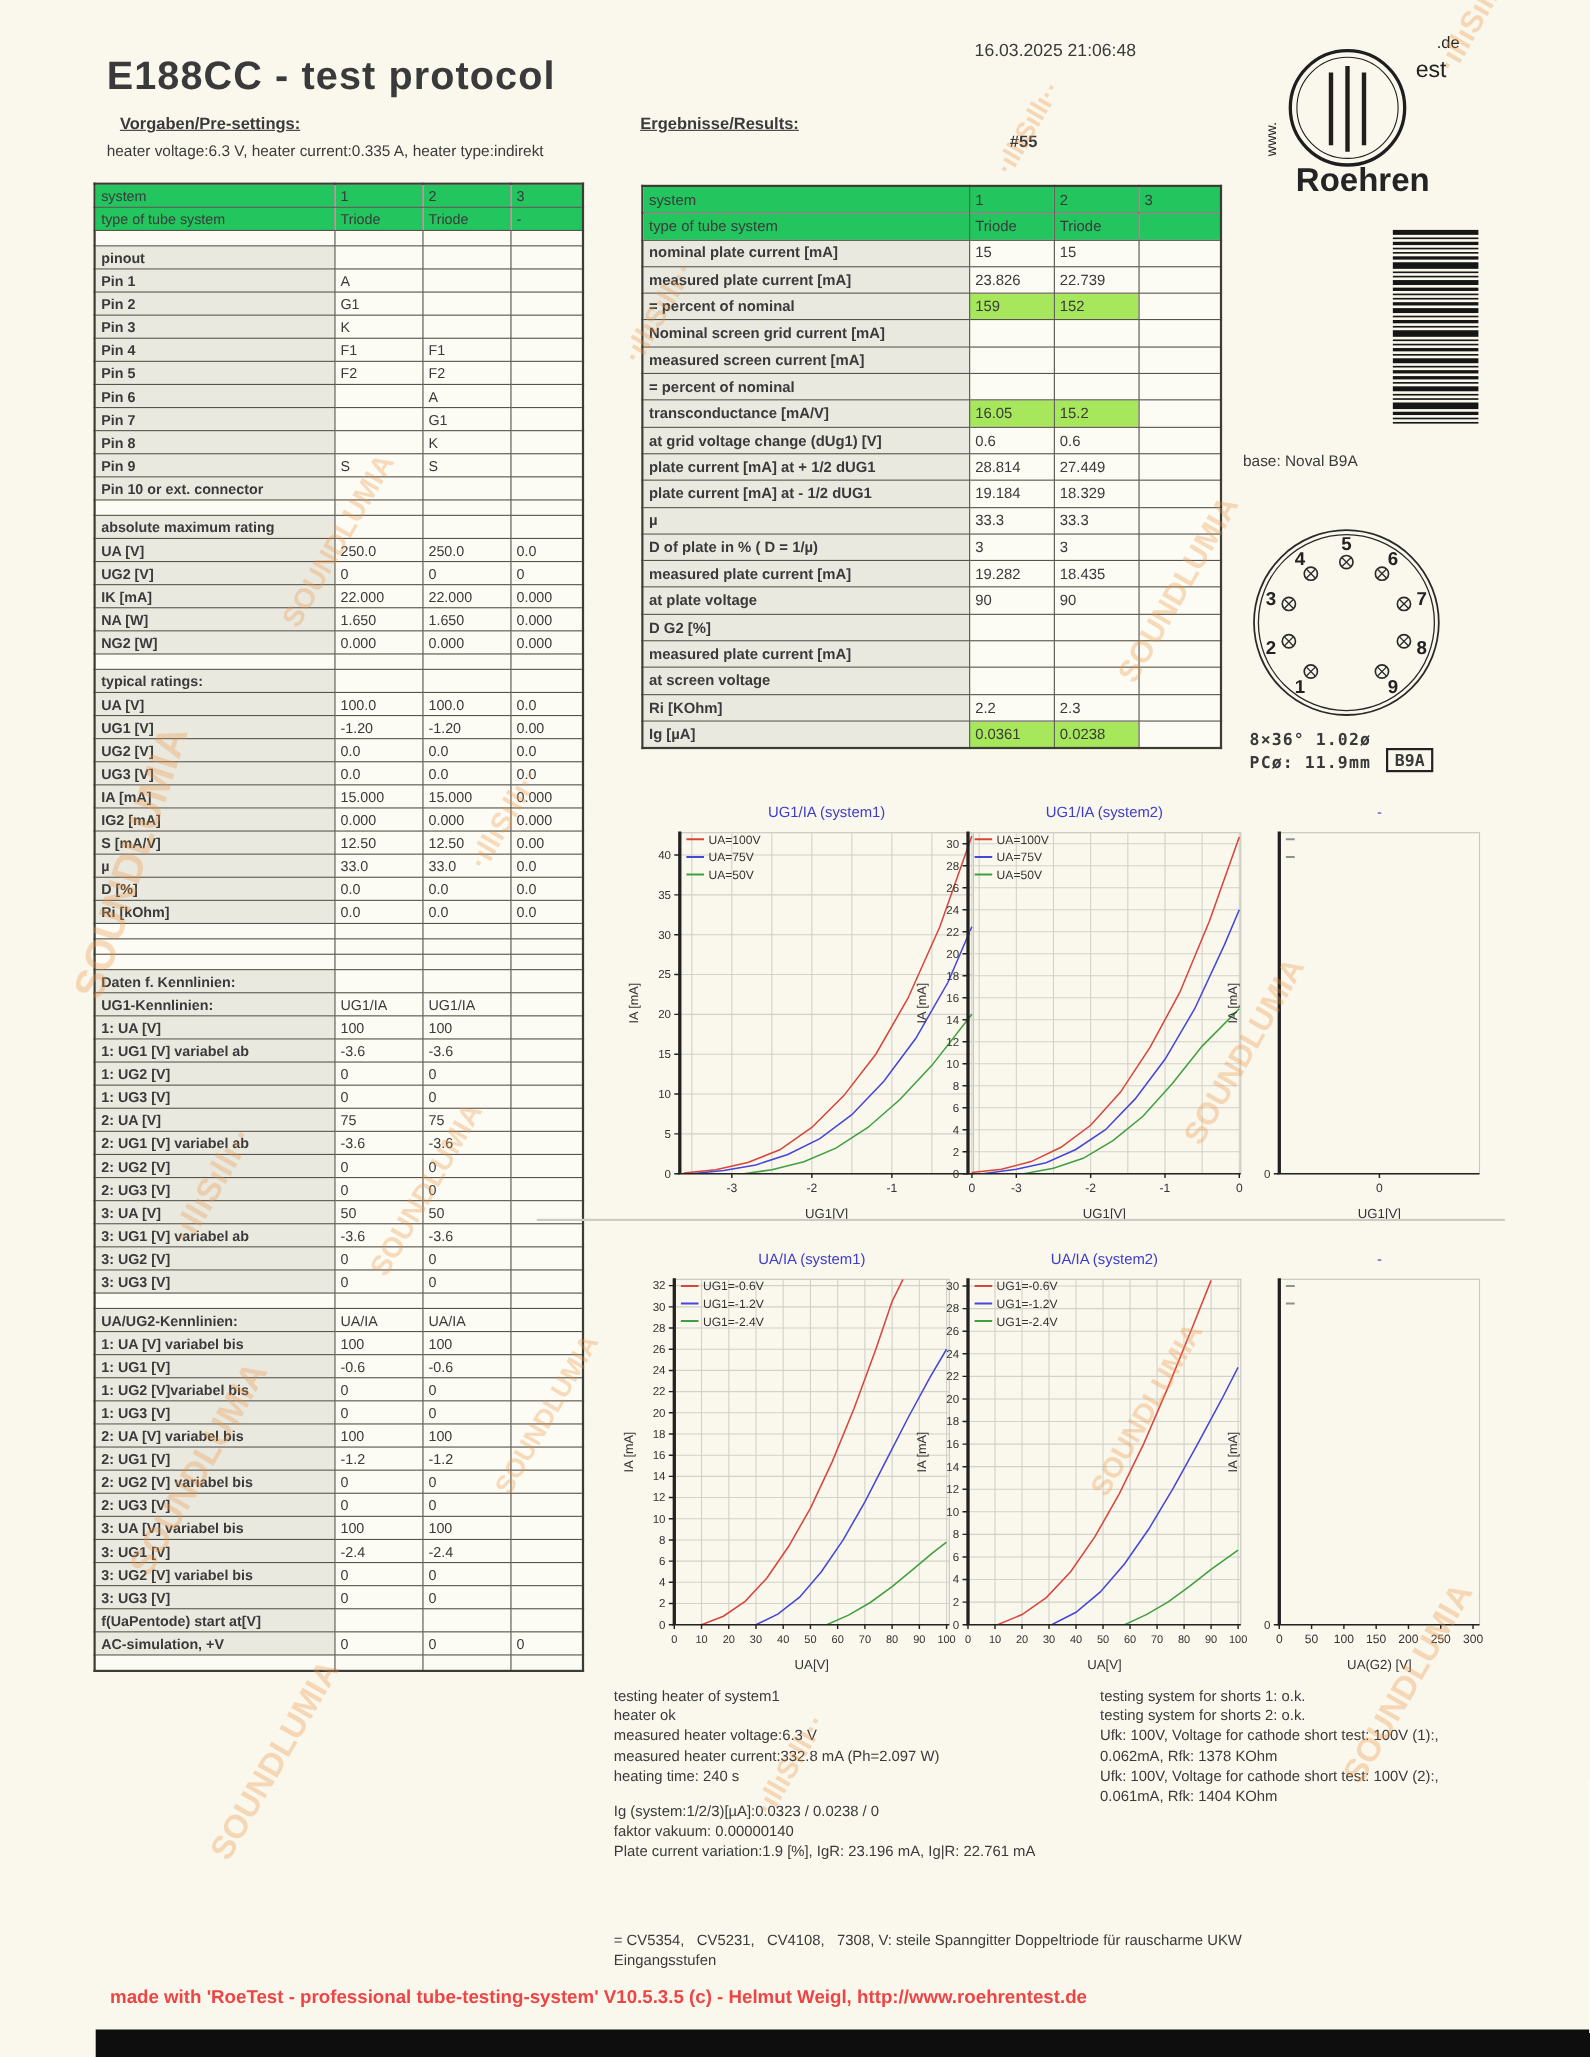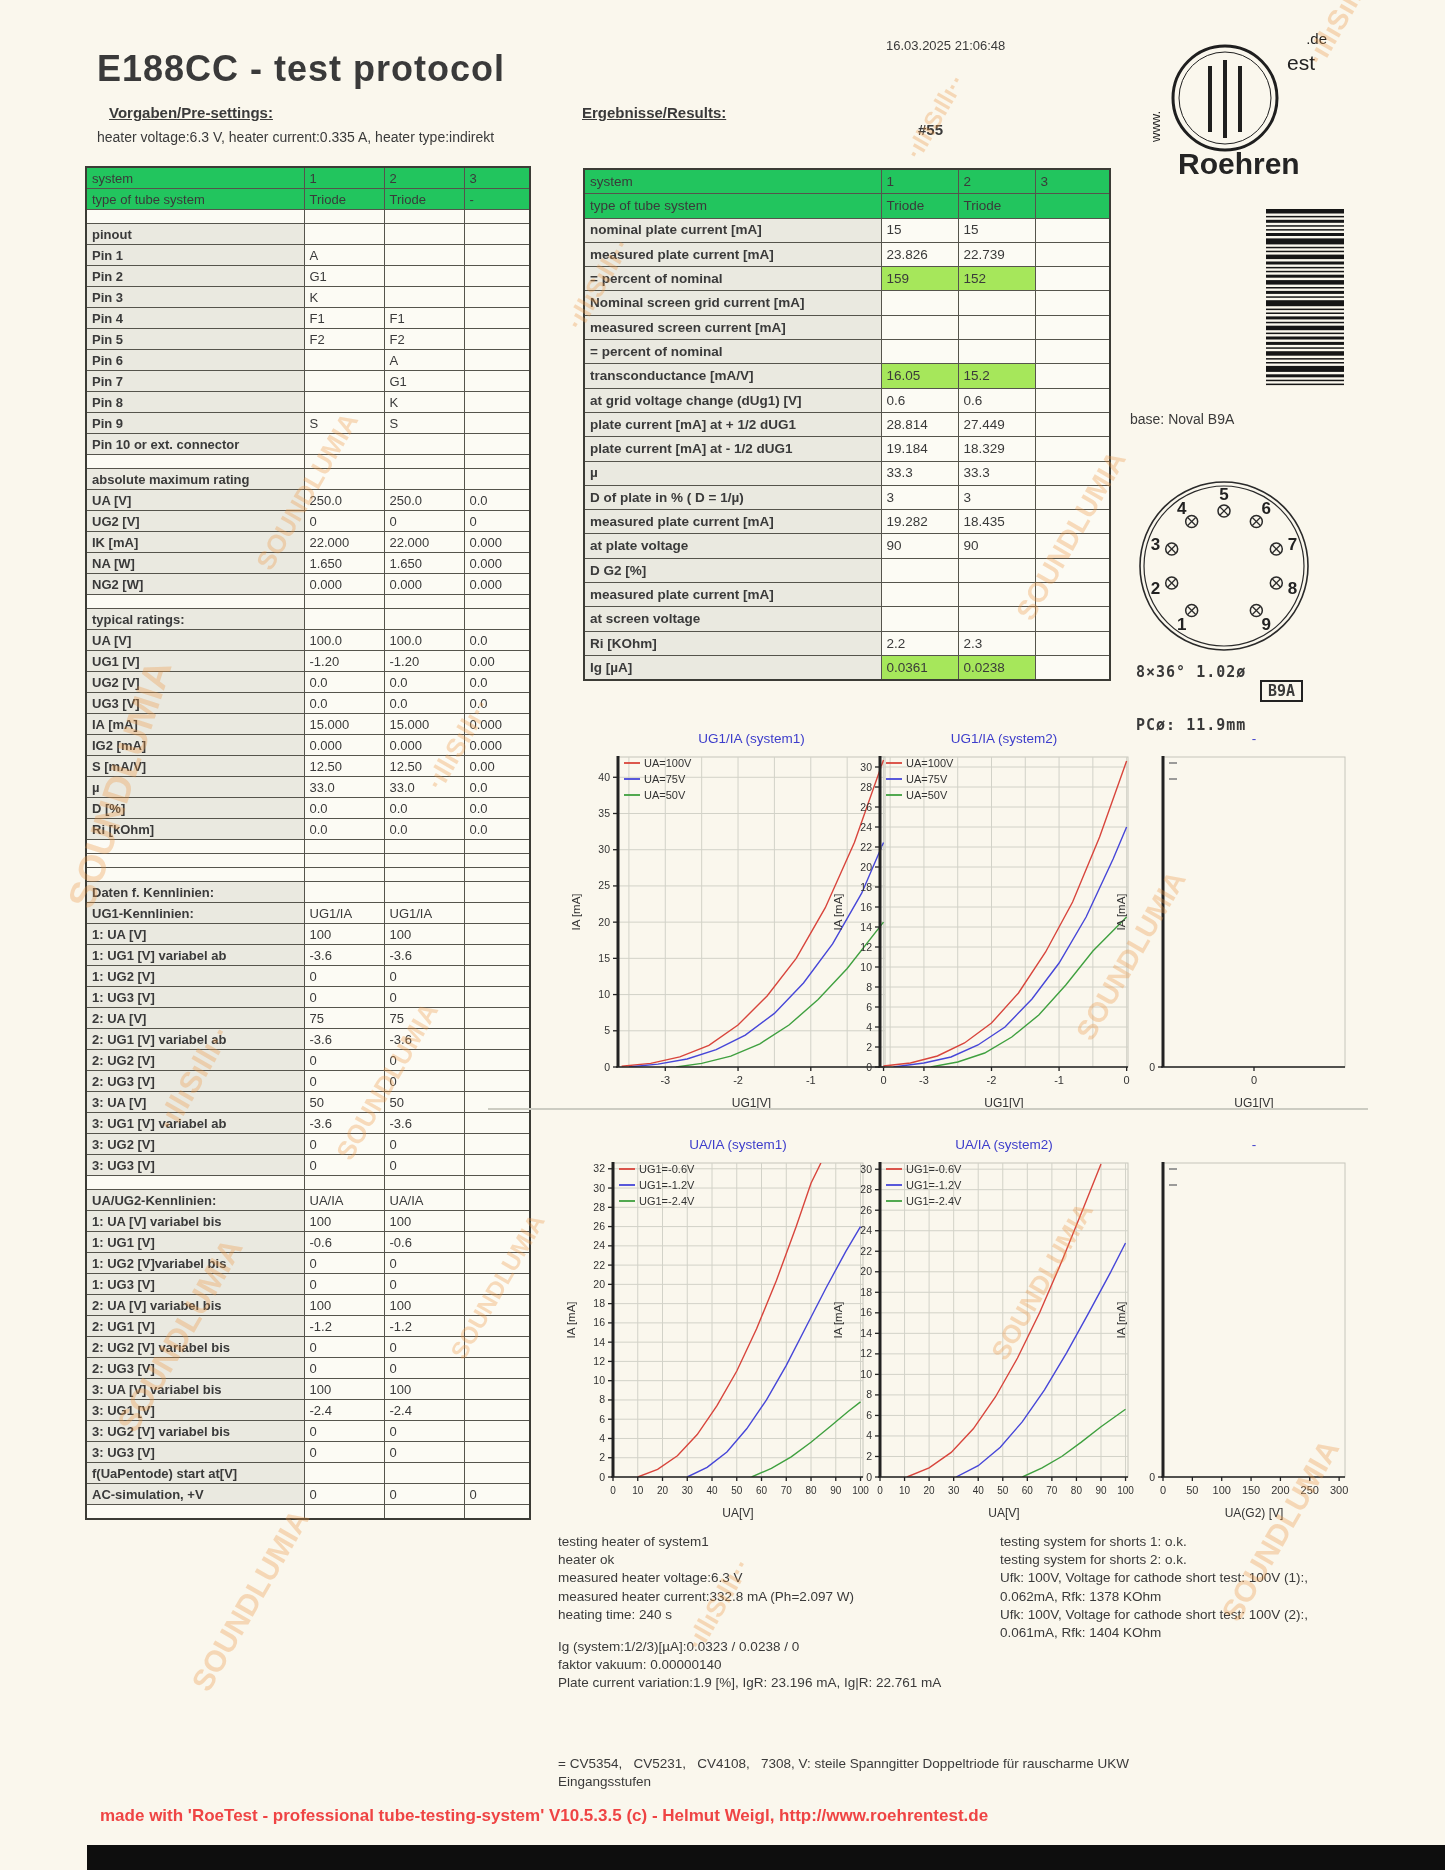--- a/index.html
+++ b/index.html
@@ -1,40 +1,40 @@
 <!DOCTYPE html>
 <html><head>
 <meta charset="utf-8">
 <style>
   html,body{margin:0;padding:0;background:#fff;}
   .page{position:relative;width:1445px;height:1870px;background:#faf7ed;
         font-family:"Liberation Sans",sans-serif;color:#3a3a3a;overflow:hidden;}
   .abs{position:absolute;}
-  .dt{left:886px;top:38px;font-size:13px;}
+  .dt{left:886px;top:38px;font-size:16px;}
   .title{left:97px;top:48px;font-size:36px;font-weight:bold;letter-spacing:1px;margin:0;}
   .heading{font-size:15px;font-weight:bold;text-decoration:underline;}
   .pre-h{left:97px;top:104px;margin-left:12px;}
   .res-h{left:582px;top:104px;}
   .heater{left:97px;top:129px;font-size:14px;}
   .tubeno{left:918px;top:121px;font-size:15px;font-weight:bold;}
   table{border-collapse:collapse;position:absolute;table-layout:fixed;}
   #pretable{left:85px;top:166px;width:446px;border:2px solid #3c3c36;}
   #results{left:583px;top:168px;width:528px;border:2px solid #3c3c36;}
   td{border:1px solid #55544c;font-size:13px;padding:0 5px;line-height:1;
      overflow:hidden;white-space:nowrap;height:20px;}
   #results td{height:23.3px;font-size:13.5px;}
   tr.b td{height:13px;background:#fcfbf4;}
   tr.d td, tr.b td{background:#fcfbf4;}
   tr.d td:first-child{background:#eae9e0;font-weight:bold;}
   tr.h td{background:#22c55e;font-weight:normal;margin-left:27px;}
   td.green{background:#a6e75b !important;}
   .baselabel{left:1130px;top:411px;font-size:14px;}
   .cap{font-family:"DejaVu Sans Mono",monospace;font-weight:bold;font-size:15px;letter-spacing:1px;}
   .cap1{left:1136px;top:663px;}
-  .cap2{left:1136px;top:716px;}
+  .cap2{left:1136px;top:684px;}
   .b9abox{left:1260px;top:680px;border:2px solid #222;padding:0px 6px;
           font-family:"DejaVu Sans Mono",monospace;font-weight:bold;font-size:15px;background:#faf7ed;}
   .sep{left:488px;top:1108px;width:880px;height:2px;background:#ccccc2;}
   .txtblock{font-size:13.5px;line-height:18.2px;white-space:pre;}
   #btm-left{left:558px;top:1533px;}
   #btm-right{left:1000px;top:1533px;}
   #btm-sum{left:558px;top:1638px;}
   #btm-eq{left:558px;top:1755px;}
   .footer{left:100px;top:1806px;font-size:17px;font-weight:bold;color:#ef4444;}
   .blackbar{left:87px;top:1845px;width:1358px;height:25px;background:#0e0e0e;}

